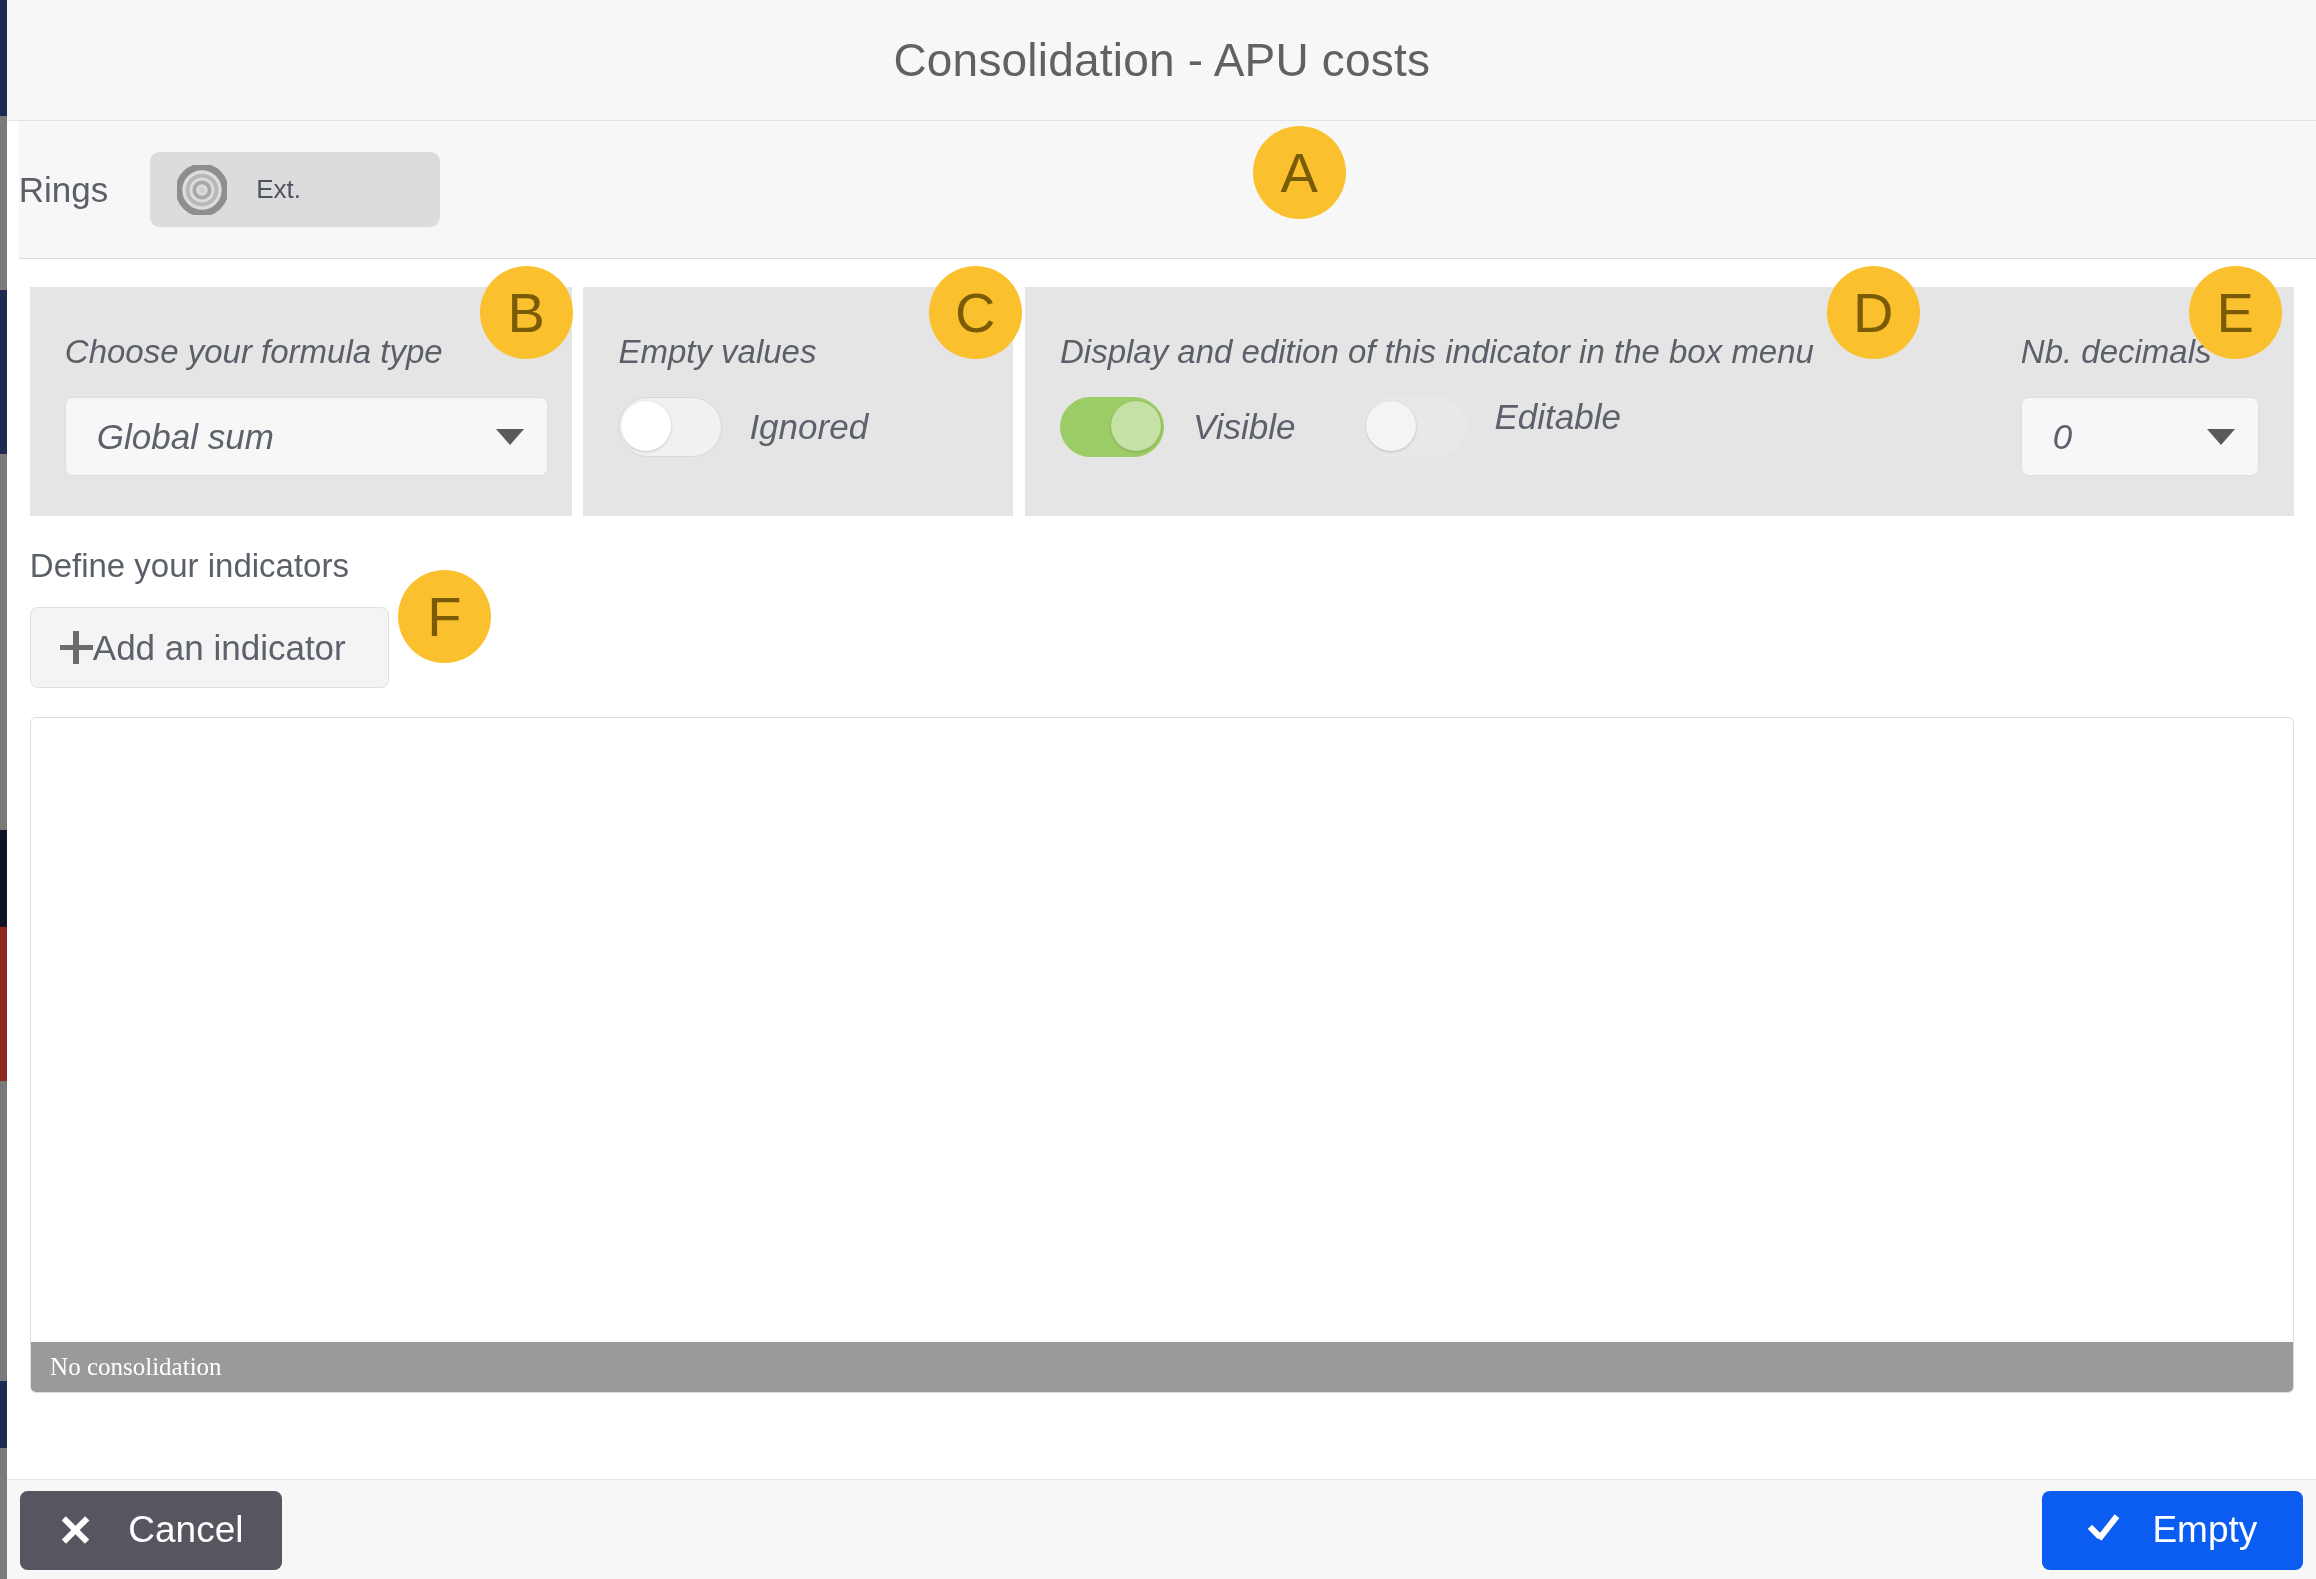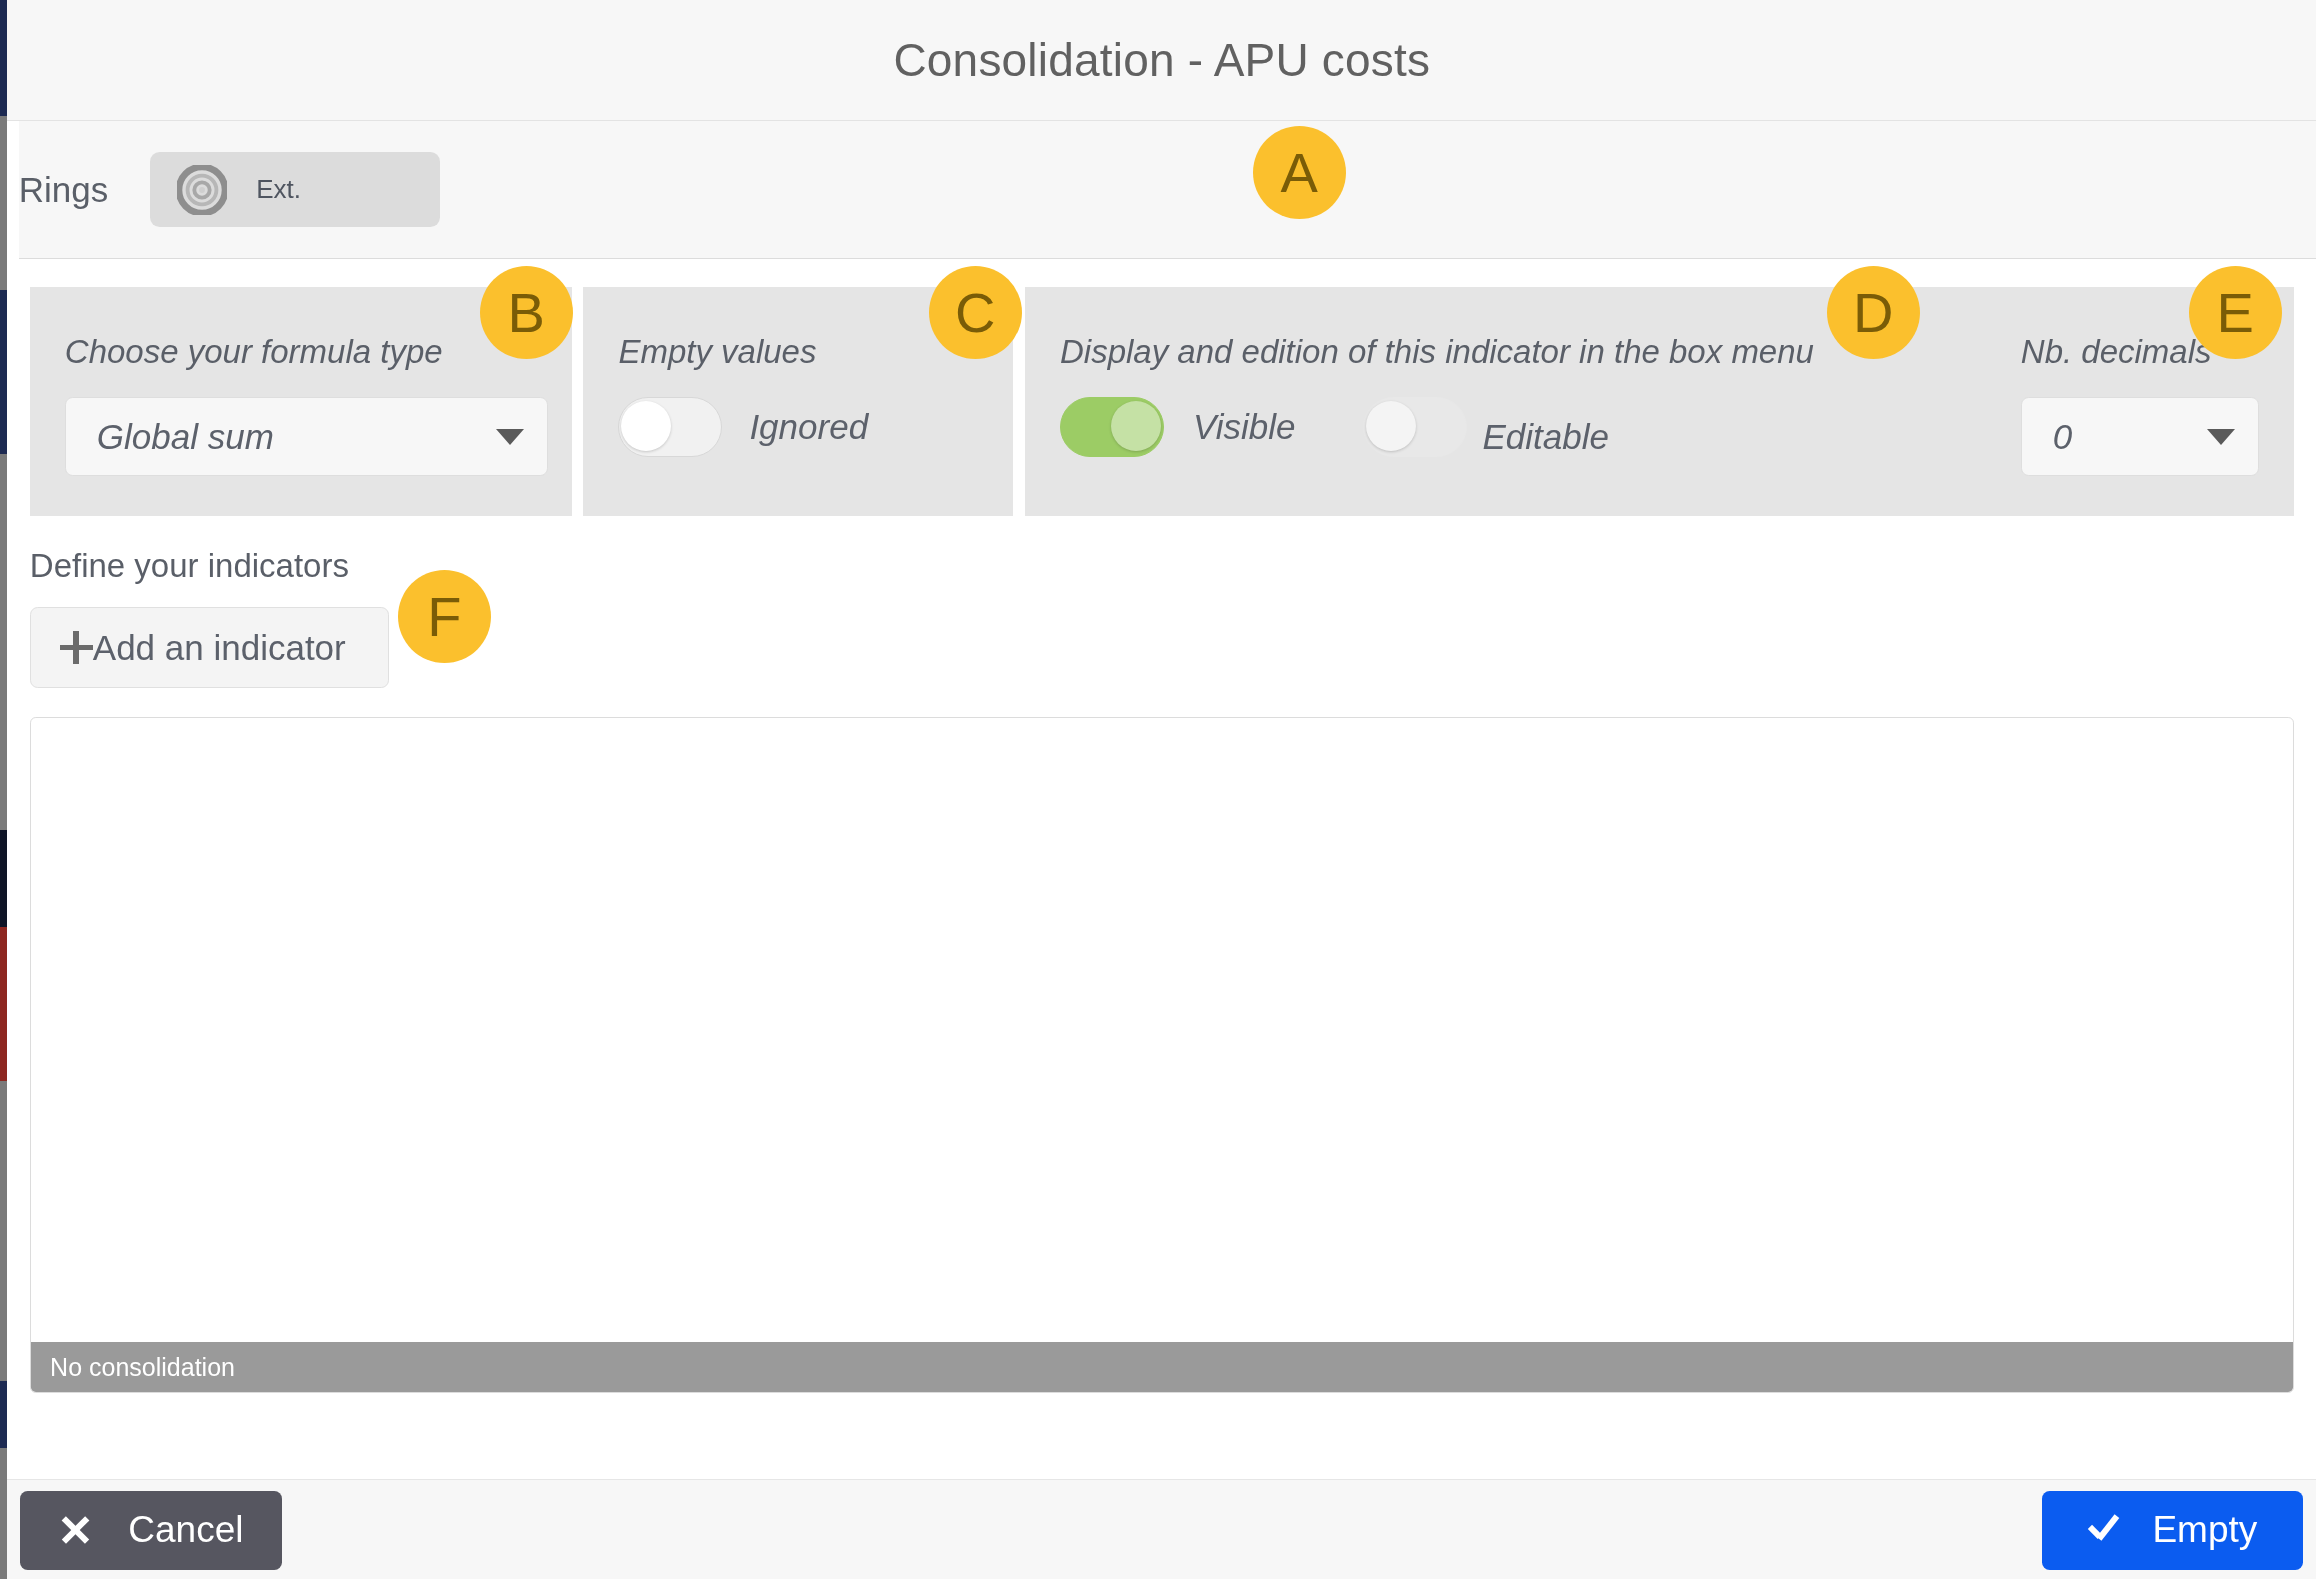--- a/index.html
+++ b/index.html
@@ -265,20 +265,21 @@
   
   .panel {
     margin: 29px 23px 0 23px;
     border: 1px solid #dcdcdc;
     border-radius: 5.8px;
     height: 676px;
     background: #ffffff;
     position: relative;
     box-sizing: border-box;
     overflow: hidden;
+    font-family: Liberation Serif, serif;
   }
   .panel-status {
     position: absolute;
     left: 0; right: 0; bottom: 0;
     height: 50px;
     background: #9a9a9a;
     display: flex;
     align-items: center;
     padding-left: 19.3px;
     box-sizing: border-box;
@@ -414,21 +415,21 @@
     <div class="card card-display">
       <div class="display-left">
         <span class="card-label">Display and edition of this indicator in the box menu</span>
         <div class="toggle-row display-group">
           <div style="display:flex;align-items:center;gap:29px;text-align:right;">
             <div class="switch on">
               <div class="knob"></div>
             </div>
             <span class="switch-text">Visible</span>
           </div>
-          <div style="display:flex;align-items:flex-end;gap:15px;">
+          <div style="display:flex;align-items:flex-start;gap:27px;">
             <div class="switch off-filled">
               <div class="knob"></div>
             </div>
             <span class="switch-text">Editable</span>
           </div>
         </div>
       </div>
 
       <div class="decimals-block">
         <span class="card-label">Nb. decimals</span>

